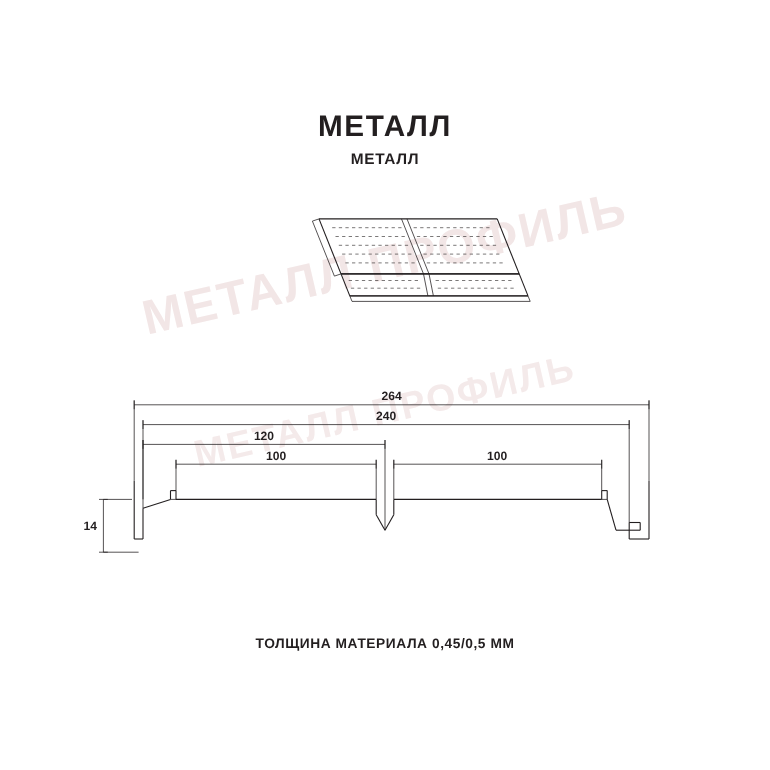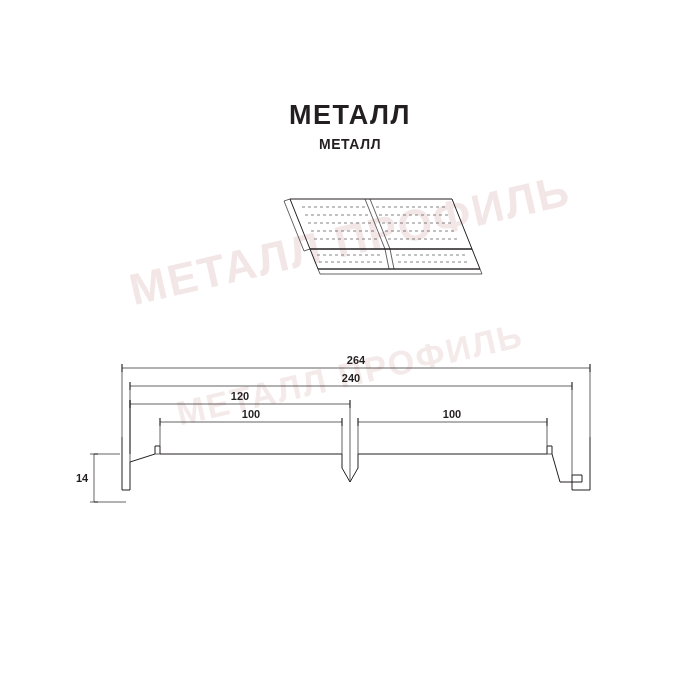--- a/index.html
+++ b/index.html
@@ -459,13 +459,14 @@
         <path class="ln-thin" d="M30 112 L38 112"></path>
         <path class="ln-thin" d="M30 160 L38 160"></path>
         <path class="ln-thin" d="M34 112 L60 112"></path>
         <path class="ln-thin" d="M34 160 L66 160"></path>
         <text class="dim-text" x="22" y="140" text-anchor="middle">14</text>
       </g>
 
     </svg>
   </div>
 
+  <div class="footer">ТОЛЩИНА МАТЕРИАЛА 0,45/0,5 ММ</div>
 </div>
 
 </body></html>

